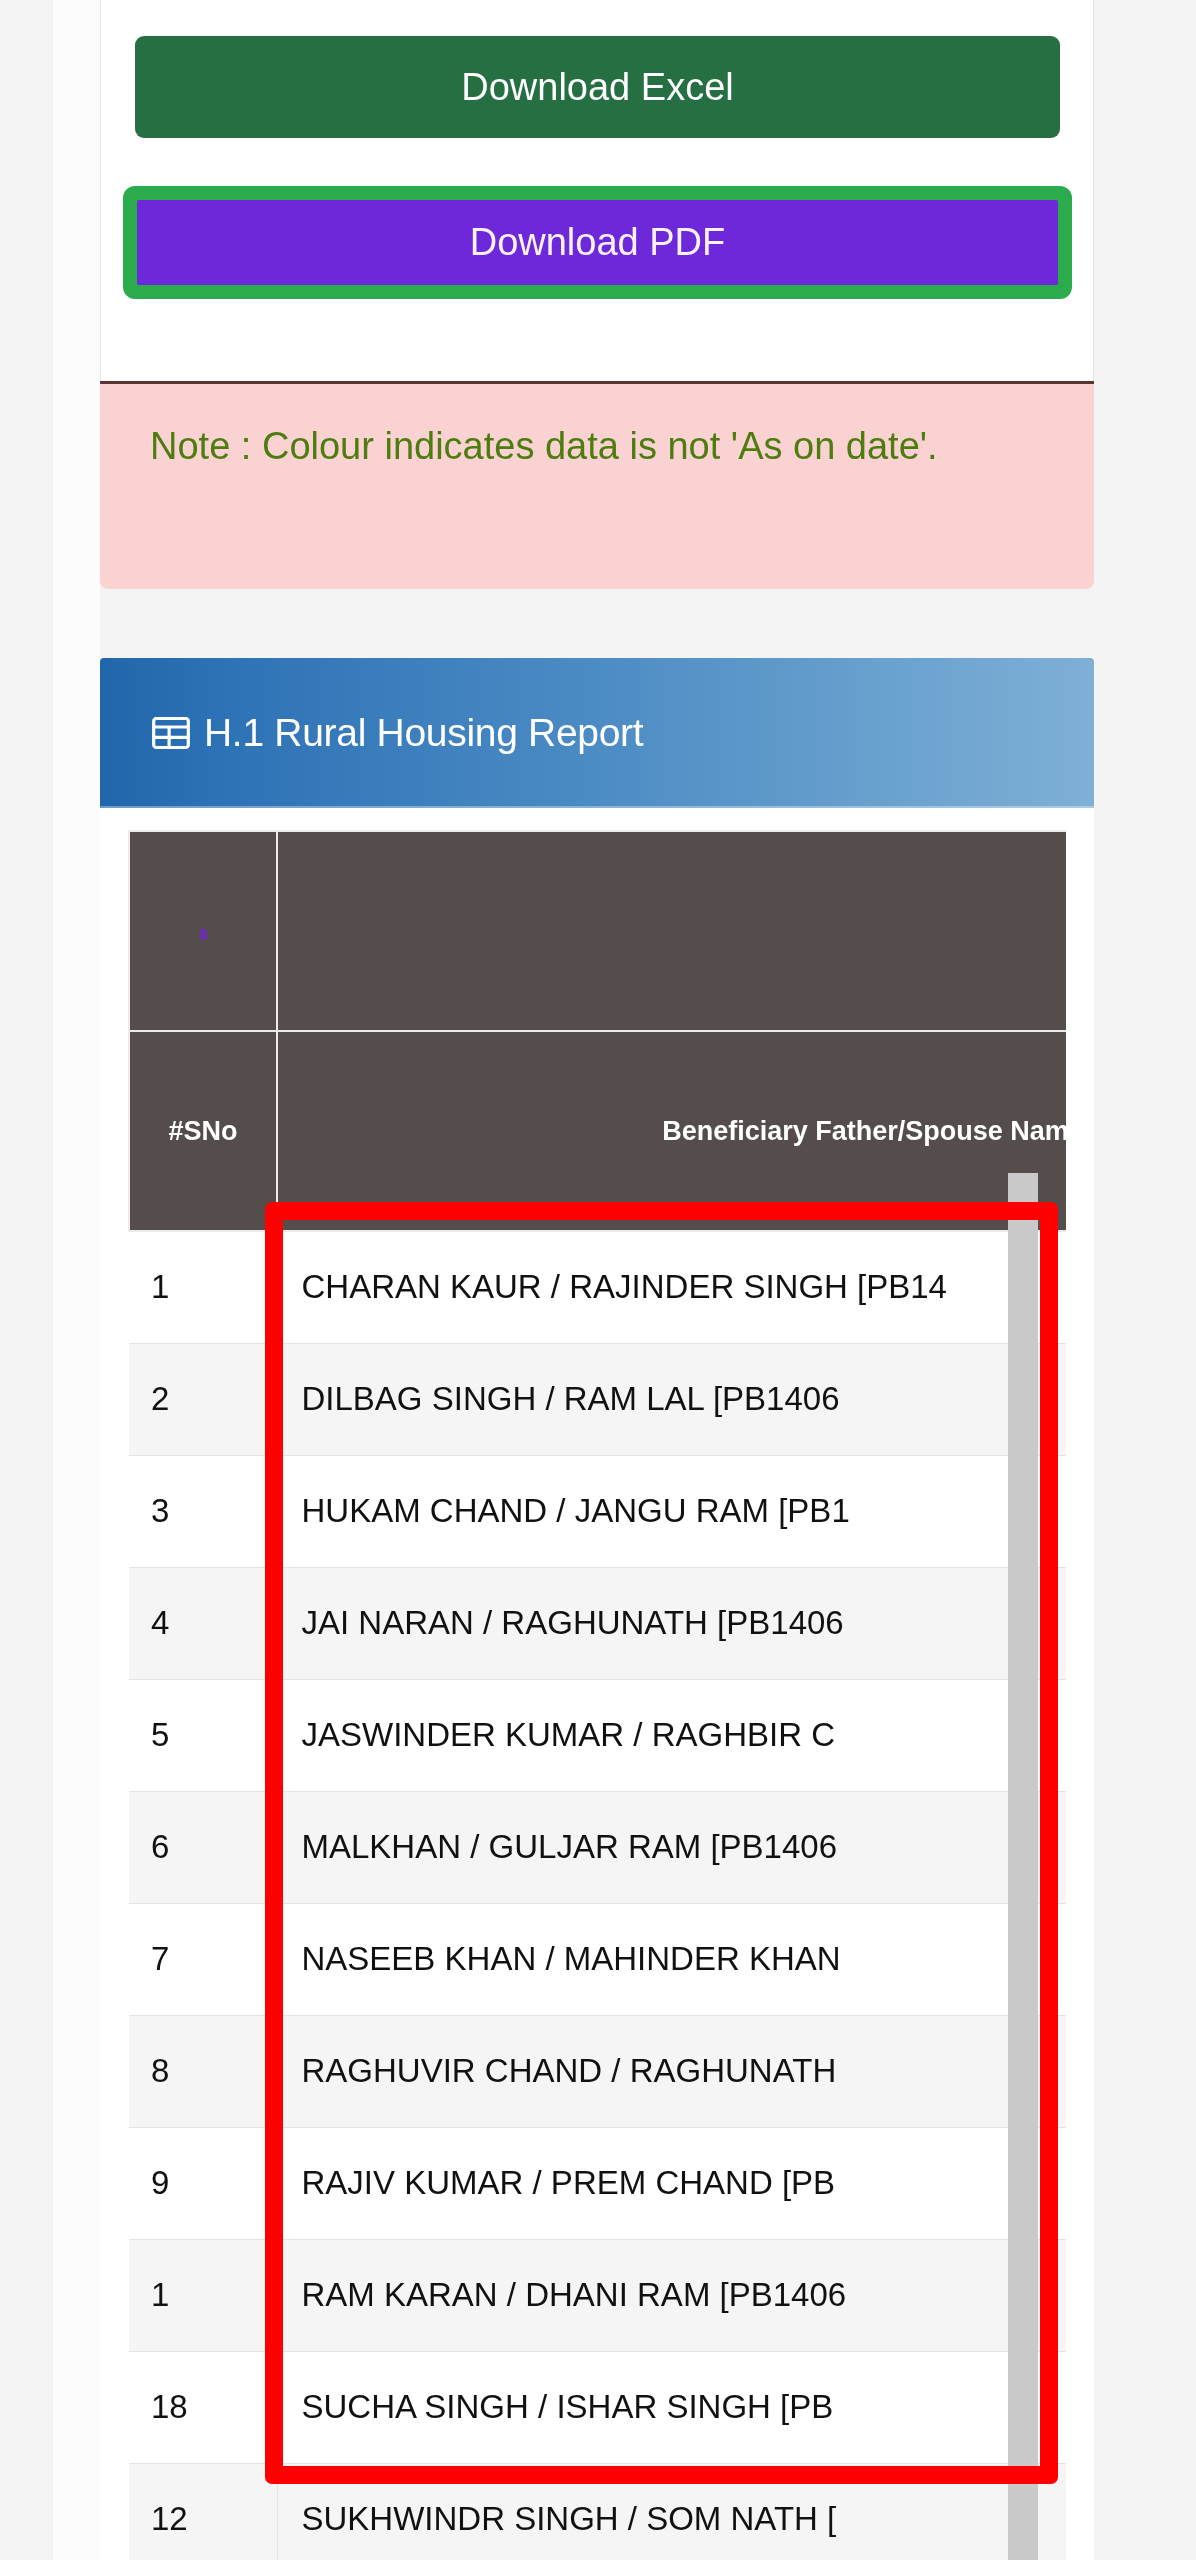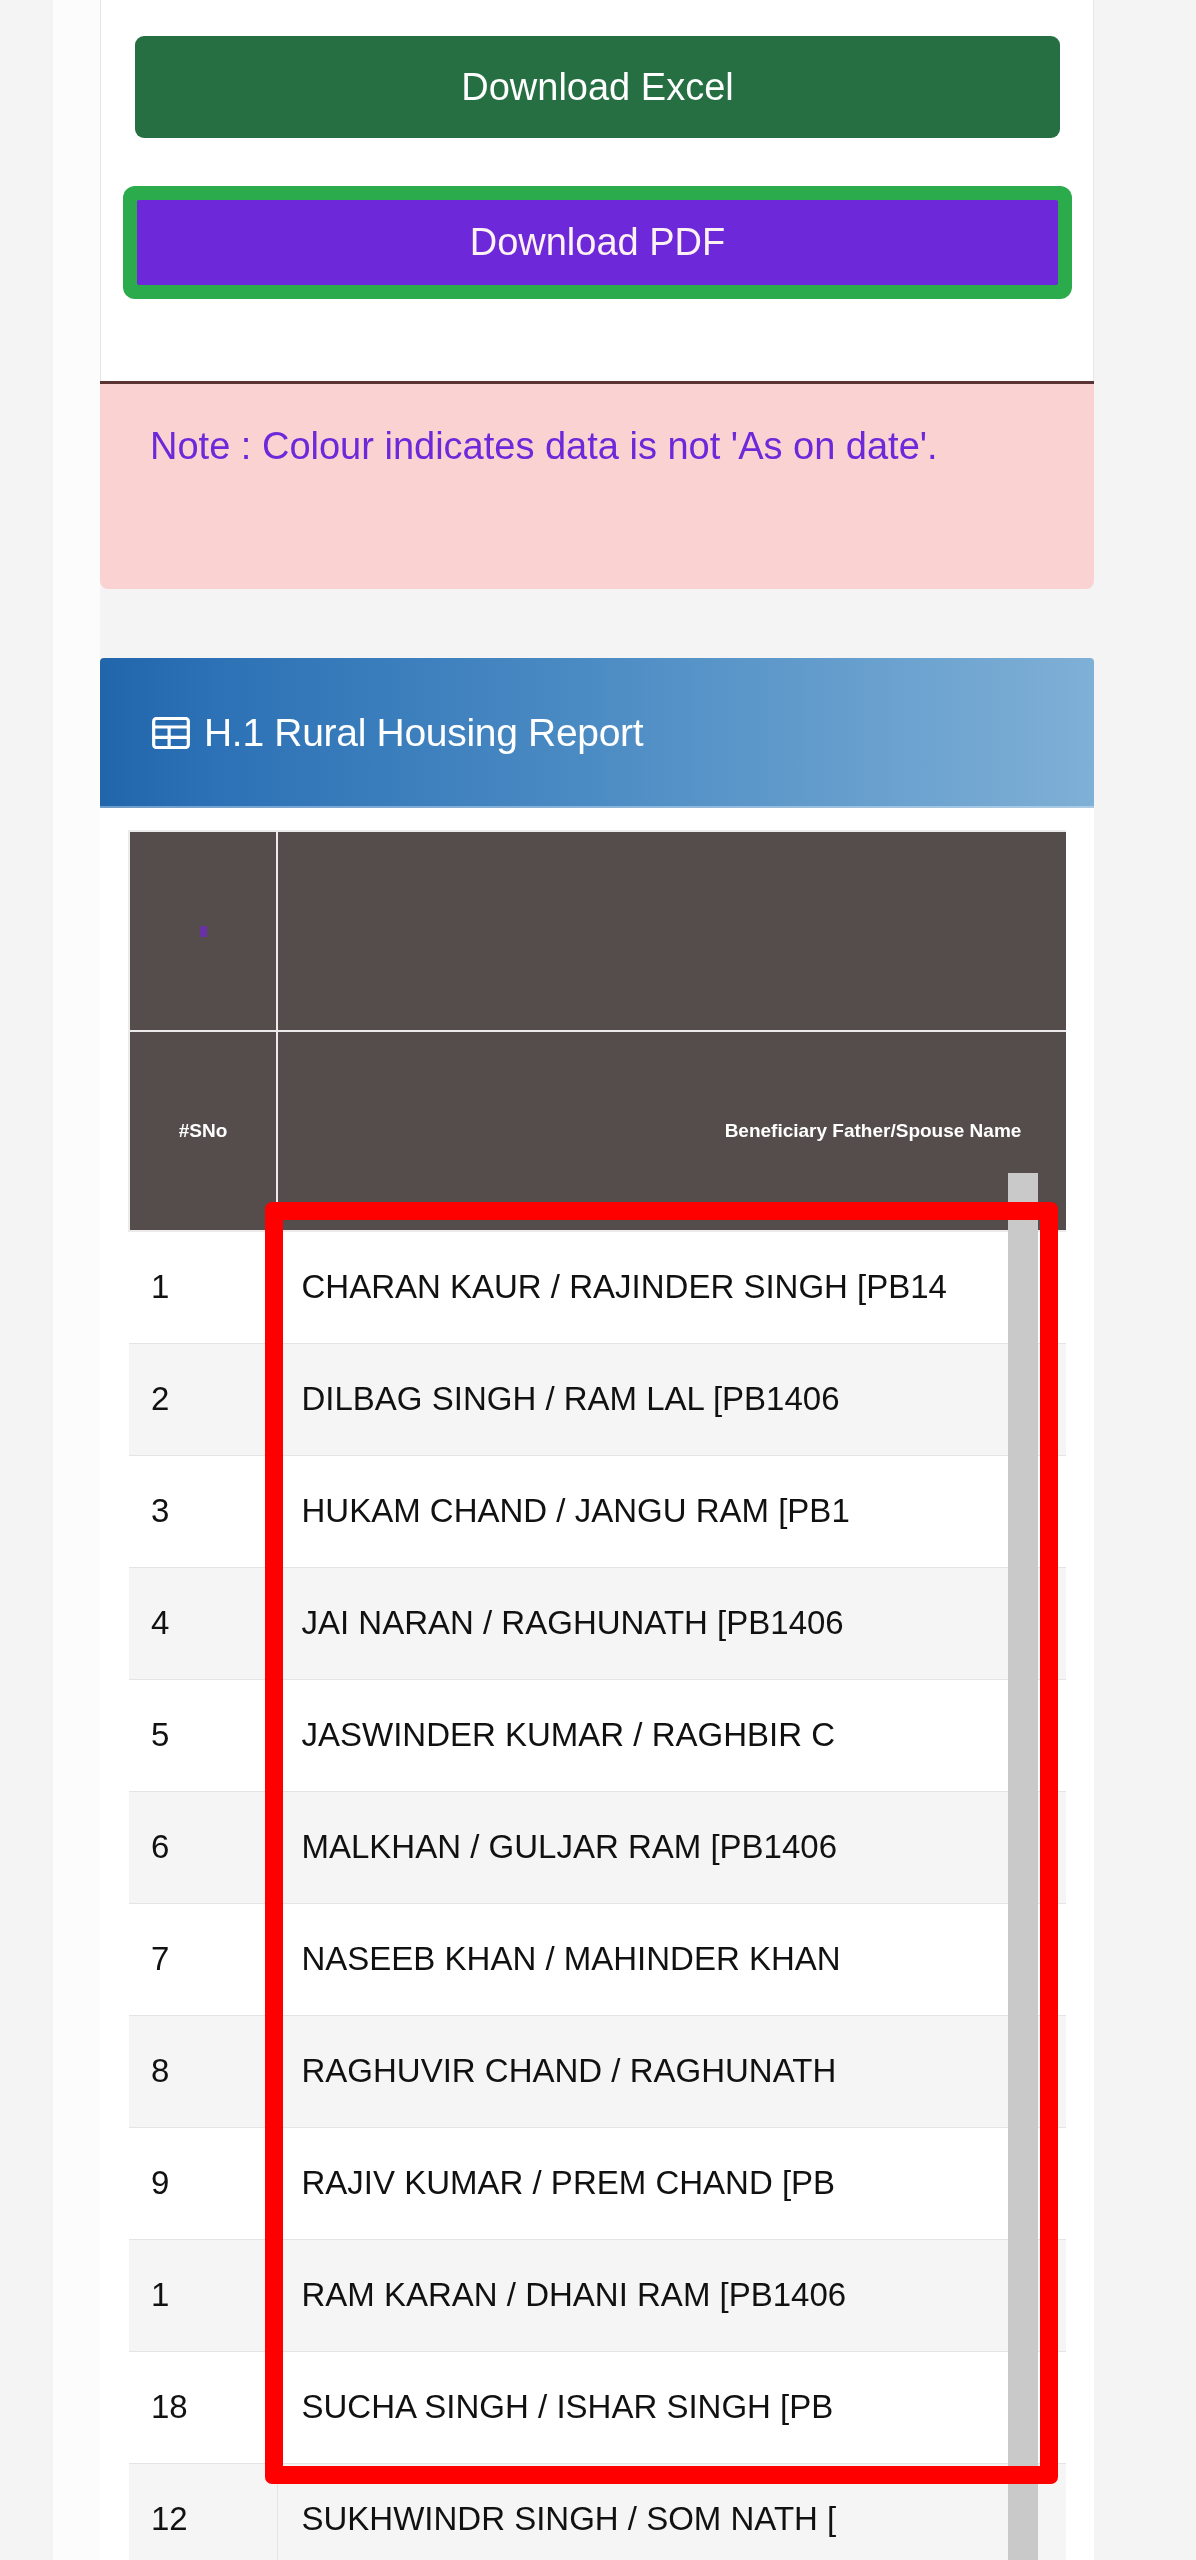--- a/index.html
+++ b/index.html
@@ -80,21 +80,21 @@
     position: absolute;
     left: 100px;
     top: 381px;
     width: 994px;
     height: 208px;
     background: #fbd2d2;
     border-top: 3px solid #5a3333;
     border-bottom-left-radius: 8px;
     border-bottom-right-radius: 8px;
     padding: 36px 50px 0 50px;
-    color: #6d28d9;
+    color: #4d7c0f;
     font-size: 38px;
     line-height: 1.42;
   }
 
   
   .report-panel {
     position: absolute;
     left: 100px;
     top: 658px;
     width: 994px;
@@ -141,21 +141,21 @@
   }
   table.rep {
     border-collapse: collapse;
     width: 1340px;   
     table-layout: fixed;
     background: #fff;
   }
   table.rep th {
     background: #554d4b;
     color: #ffffff;
-    font-size: 19px;
+    font-size: 27px;
     font-weight: bold;
     border: 2px solid #eceaea;
     text-align: center;
     vertical-align: middle;
   }
   .th-blank    { height: 158px; }
   .th-sno      { width: 148px; height: 200px; }
   .th-name     { width: 1192px; height: 200px; }
   .sort-dot {
     display: inline-block;

